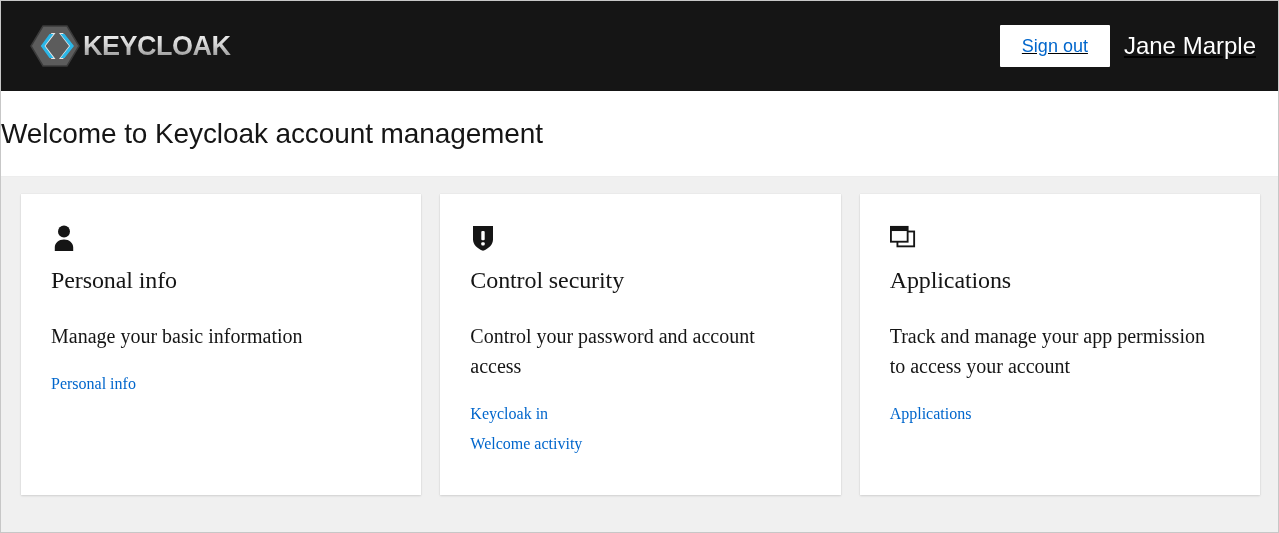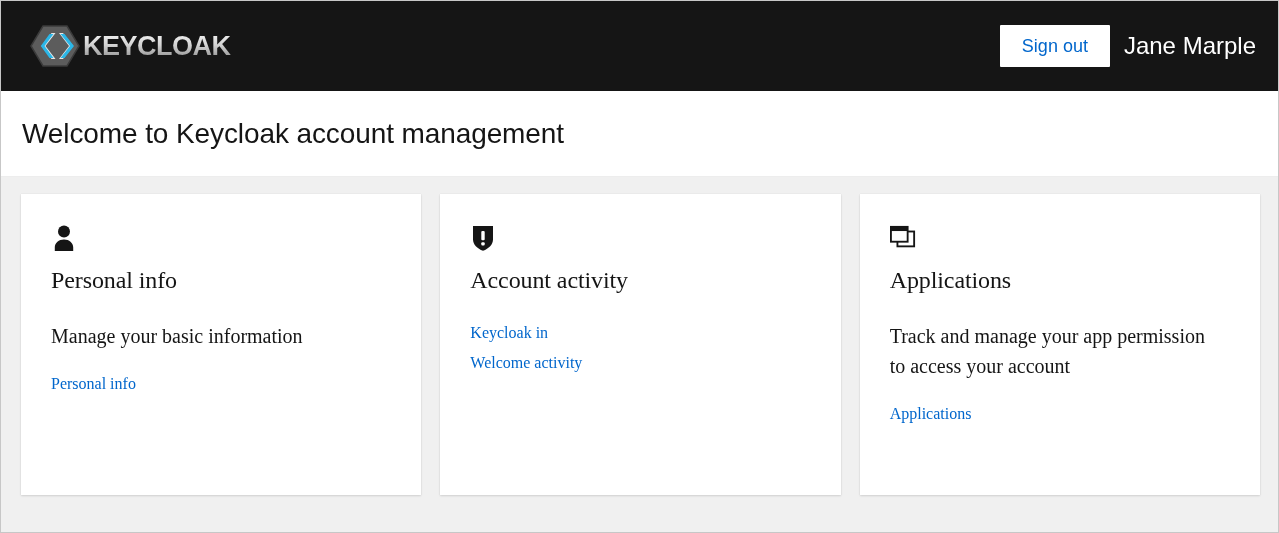--- a/index.html
+++ b/index.html
@@ -58,20 +58,21 @@
     -webkit-background-clip: text;
     background-clip: text;
     color: transparent;
     font-family: "Liberation Sans", sans-serif;
   }
   .masthead-right {
     margin-left: auto;
     display: flex;
     align-items: center;
     gap: 14px;
+    text-decoration: underline;
   }
   .signout-btn {
     background: #ffffff;
     border: none;
     color: #0066cc;
     font-size: 18px;
     font-family: "Liberation Sans", sans-serif;
     padding: 11px 22px;
     line-height: 1.15;
     cursor: pointer;
@@ -87,21 +88,20 @@
   
   .welcome-band {
     position: absolute;
     top: 90px;
     left: 0;
     right: 0;
     height: 86px;
     background: #ffffff;
     display: flex;
     align-items: center;
-    padding-left: 21px;
     box-sizing: border-box;
     border-bottom: 1px solid #ededed;
   }
   .welcome-title {
     font-size: 28px;
     font-weight: normal;
     color: #151515;
     margin: 0;
     line-height: 1.2;
     letter-spacing: -0.1px;
@@ -211,21 +211,22 @@
           <a class="card-link">Personal info</a>
         </div>
       </section>
 
       <section class="card">
         <svg class="card-icon" viewBox="0 0 26 28">
           <path d="M3 2h20v13.2c0 5.6-4.2 9.2-10 11.6C7.2 24.4 3 20.8 3 15.2V2z" fill="#151515"></path>
           <rect x="11.3" y="7" width="3.4" height="9.3" rx="1.1" fill="#ffffff"></rect>
           <rect x="11.3" y="18.2" width="3.4" height="3.4" rx="1.1" fill="#ffffff"></rect>
         </svg>
-        <h2 class="card-title">Account activity</h2>
+        <h2 class="card-title">Control security</h2>
+        <p class="card-desc">Control your password and account access</p>
         <div class="card-links">
           <a class="card-link">Keycloak in</a>
           <a class="card-link">Welcome activity</a>
         </div>
       </section>
 
       <section class="card">
         <svg class="card-icon" viewBox="0 0 28 28">
           <rect x="8" y="7" width="18" height="16" fill="#ffffff" stroke="#151515" stroke-width="2"></rect>
           <rect x="1" y="2" width="18" height="16" fill="#ffffff" stroke="#151515" stroke-width="2"></rect>

